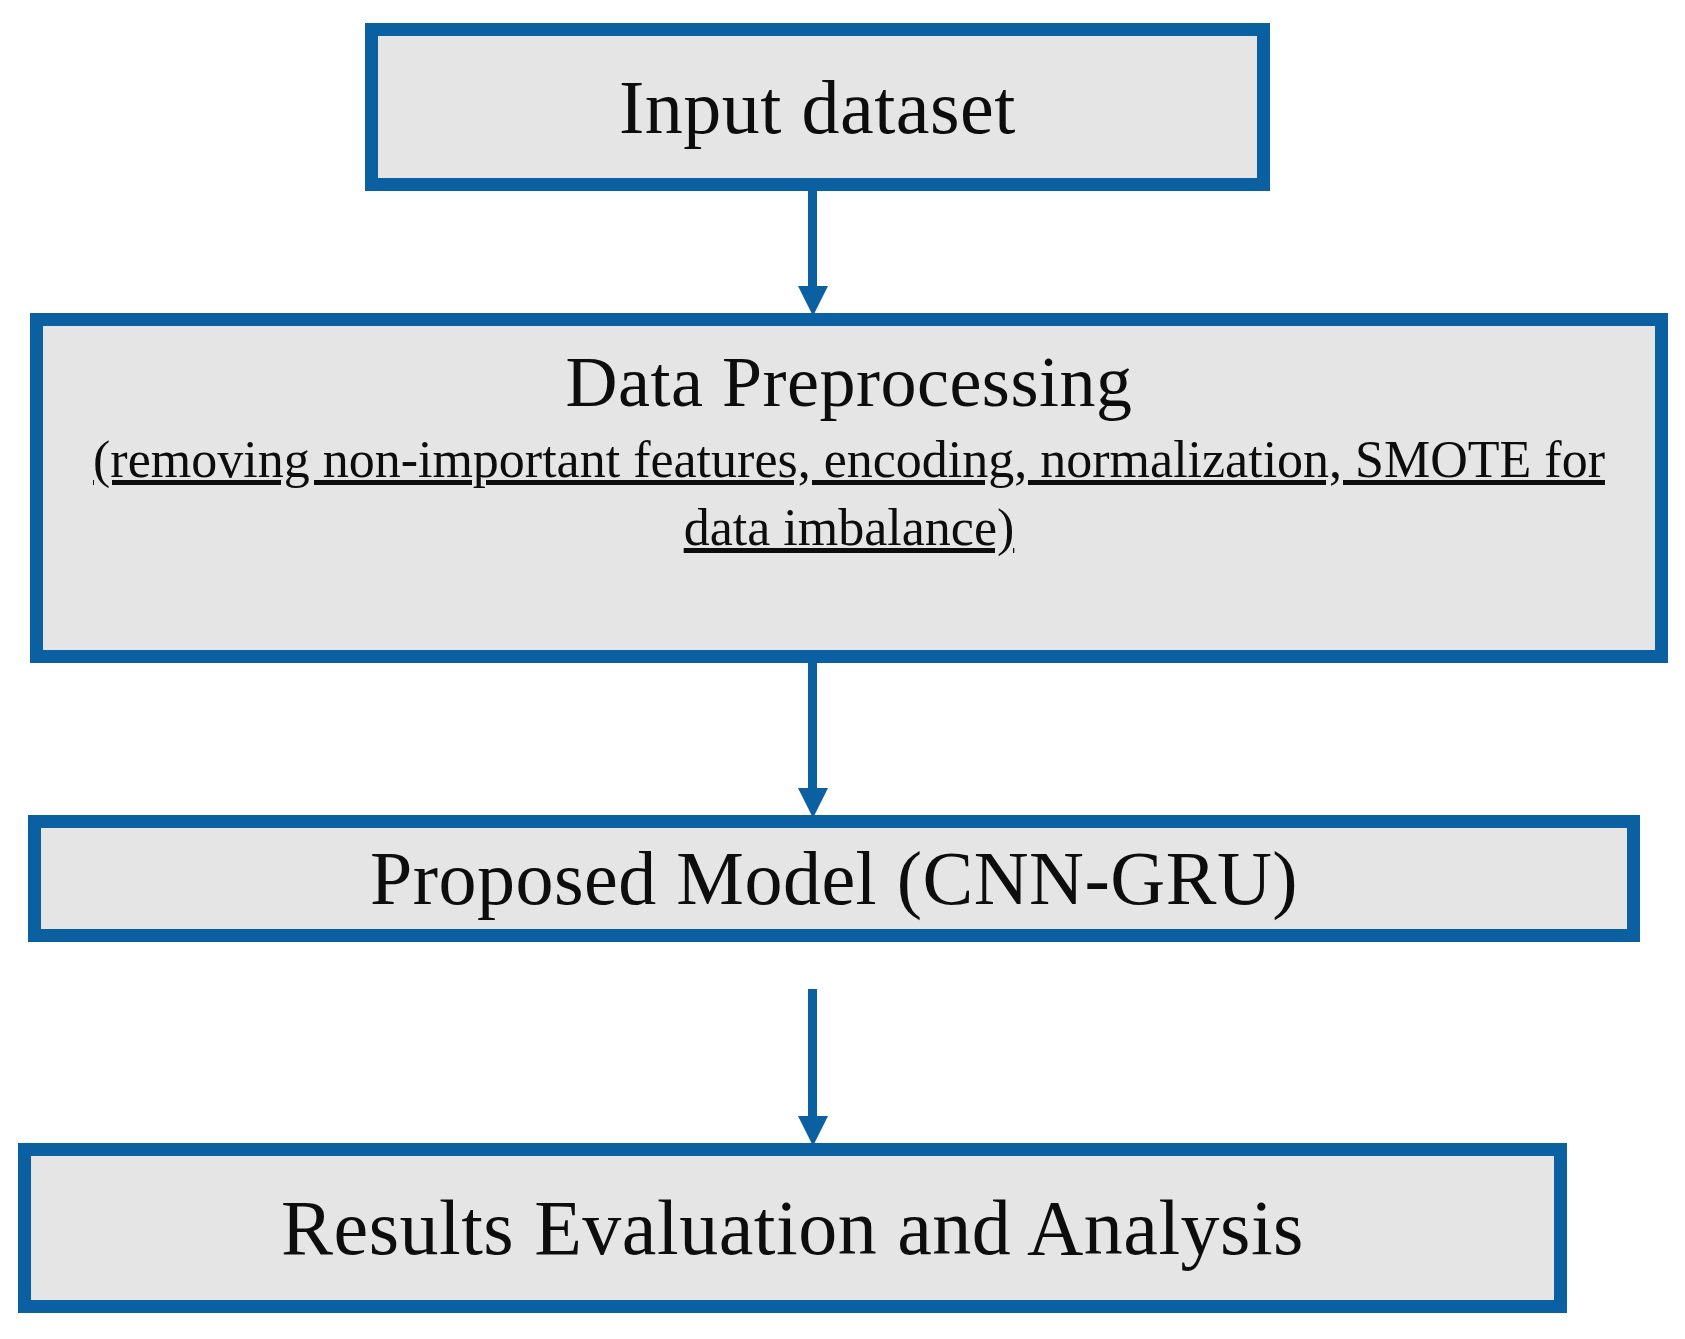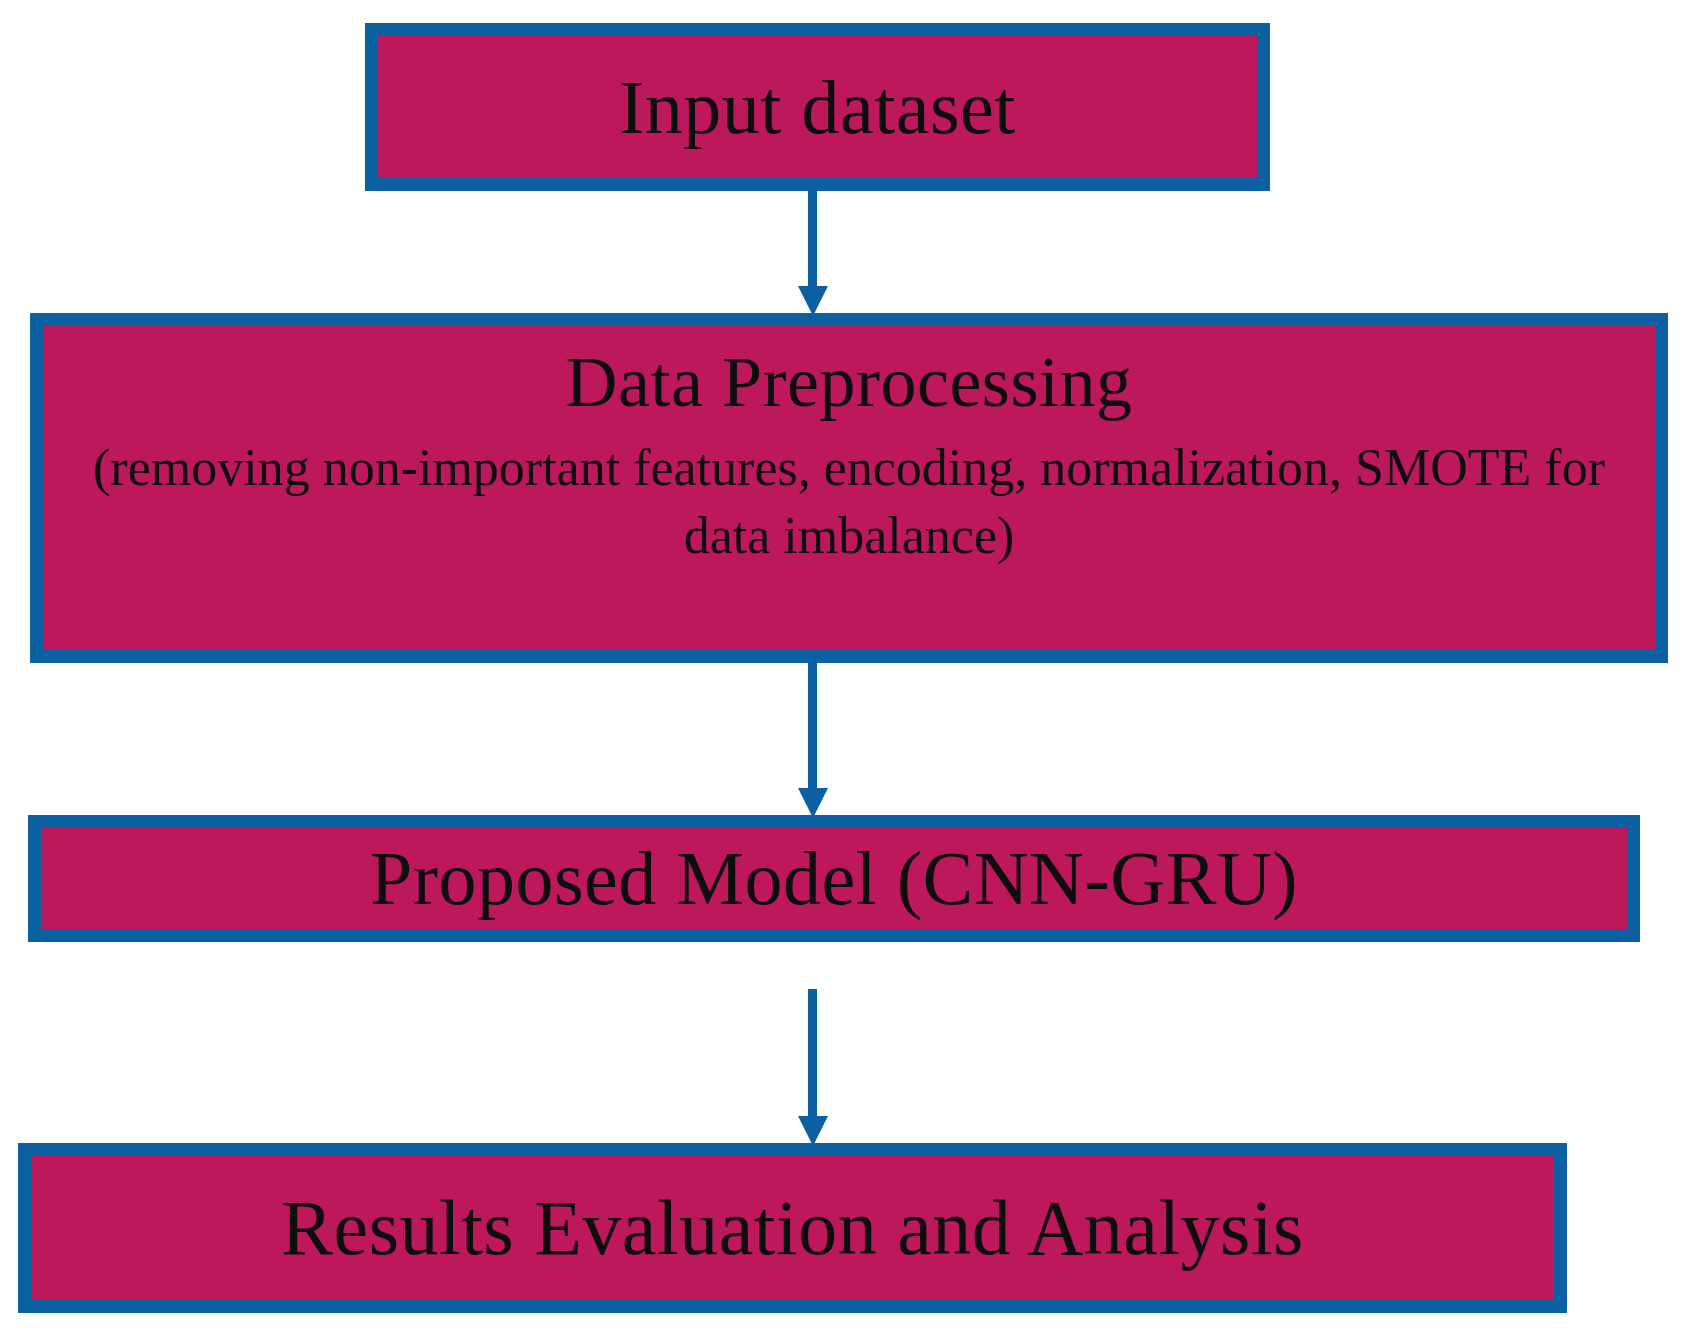--- a/index.html
+++ b/index.html
@@ -13,21 +13,21 @@
   #canvas {
     position: relative;
     width: 1685px;
     height: 1339px;
     background: #ffffff;
     overflow: hidden;
   }
   .node {
     position: absolute;
     box-sizing: border-box;
-    background: #be185d;
+    background: #e5e5e5;
     border: 13px solid #0a60a0;
     display: flex;
     flex-direction: column;
     align-items: center;
     justify-content: center;
     text-align: center;
     color: #0d0d0d;
     line-height: 1.08;
   }
   
@@ -46,26 +46,27 @@
     left: 30px;
     top: 313px;
     width: 1638px;
     height: 350px;
     justify-content: flex-start;
     padding-top: 18px;
   }
   #node-preprocess .title {
     font-size: 72px;
     letter-spacing: 0.5px;
-    margin-bottom: 12px;
+    margin-bottom: 4px;
   }
   #node-preprocess .subtitle {
     font-size: 52px;
     line-height: 1.32;
     padding: 0 22px;
+    text-decoration: underline;
   }
   
   #node-model {
     left: 28px;
     top: 815px;
     width: 1612px;
     height: 127px;
   }
   #node-model .title {
     font-size: 76px;

